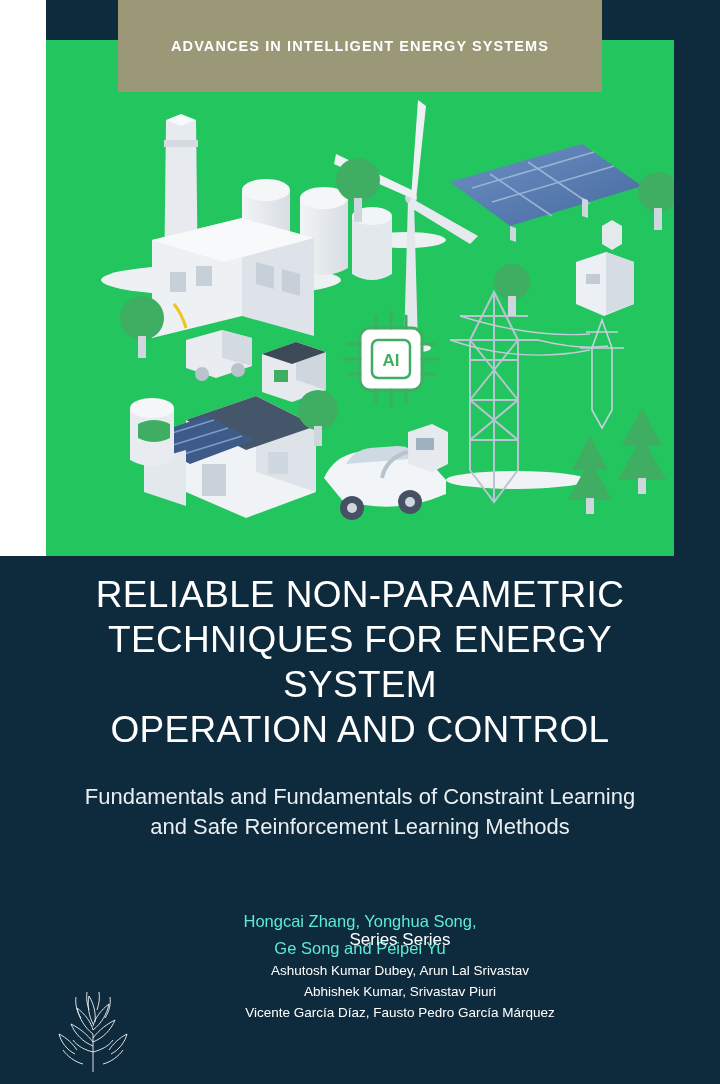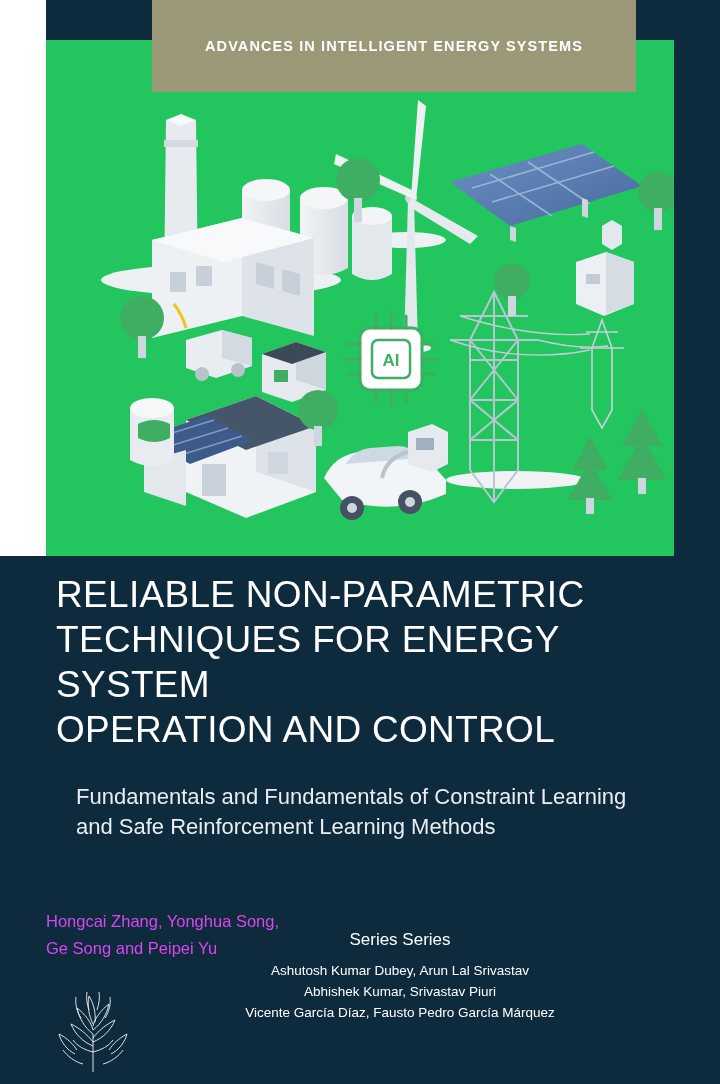--- a/index.html
+++ b/index.html
@@ -38,21 +38,20 @@
   .series-banner {
     position: absolute;
     left: 118px;
     top: 0;
     width: 484px;
     height: 92px;
     background: #9b9877;
     display: flex;
     align-items: center;
     justify-content: center;
-    margin-left: 34px;
   }
   .series-banner-text {
     color: #ffffff;
     font-size: 14.5px;
     font-weight: bold;
     letter-spacing: 1.1px;
     text-align: center;
   }
   
   .art-panel {
@@ -69,40 +68,41 @@
     top: 0;
     width: 628px;
     height: 516px;
   }
   
   .title-block {
     position: absolute;
     left: 46px;
     top: 572px;
     width: 628px;
+    text-align: center;
   }
   .main-title {
     color: #ffffff;
     font-size: 37px;
     line-height: 45px;
     font-weight: normal;
     letter-spacing: 0.3px;
     margin: 0;
     padding: 0 10px;
   }
   .subtitle {
     color: #e9eef1;
     font-size: 22px;
     line-height: 30px;
     font-weight: normal;
     margin: 30px 0 0 0;
     padding: 0 30px;
   }
   .authors {
-    color: #d946ef;
+    color: #5eead4;
     font-size: 16.5px;
     line-height: 27px;
     margin: 66px 0 0 0;
   }
   
   .series-editors {
     position: absolute;
     left: 150px;
     top: 930px;
     width: 500px;

